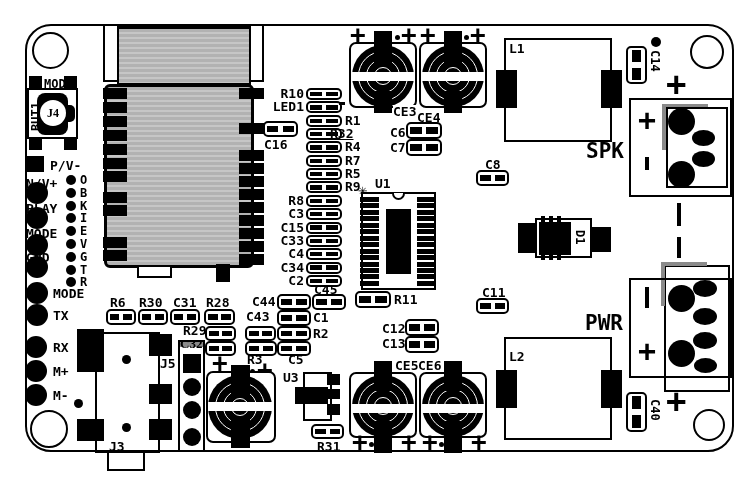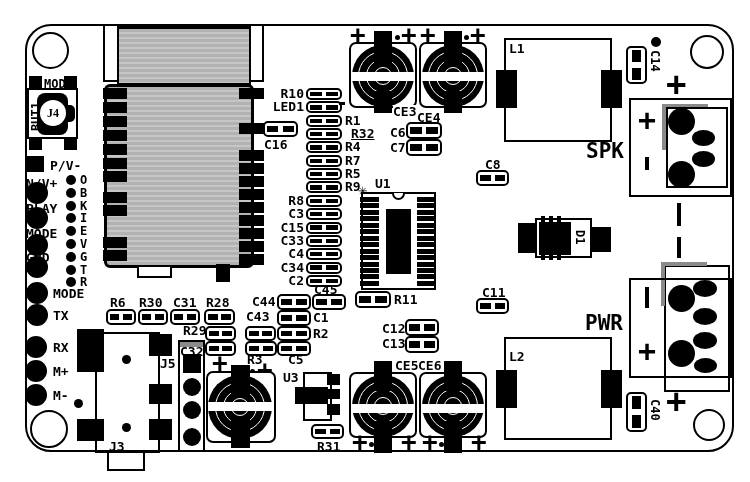--- a/index.html
+++ b/index.html
@@ -169,21 +169,21 @@
       <div class="lbl" style="left: 250px; top: 100.35px; width: 54px; text-align: right;">LED1</div>
       <div class="pp" style="left: 306px; top: 114.7px; width: 36px; height: 12px; padding: 1px 2px;">
         <i></i>
         <i></i>
       </div>
       <div class="lbl" style="left: 345px; top: 113.7px;">R1</div>
       <div class="pp" style="left: 306px; top: 128.05px; width: 36px; height: 12px; padding: 1px 2px;">
         <i></i>
         <i></i>
       </div>
-      <div class="lbl" style="left: 351px; top: 127.05px; text-decoration: underline;">R32</div>
+      <div class="lbl" style="left: 330px; top: 127.05px; text-decoration: underline;">R32</div>
       <div class="pp" style="left: 306px; top: 141.4px; width: 36px; height: 12px; padding: 1px 2px;">
         <i></i>
         <i></i>
       </div>
       <div class="lbl" style="left: 345px; top: 140.4px;">R4</div>
       <div class="pp" style="left: 306px; top: 154.75px; width: 36px; height: 12px; padding: 1px 2px;">
         <i></i>
         <i></i>
       </div>
       <div class="lbl" style="left: 345px; top: 153.75px;">R7</div>
@@ -408,21 +408,21 @@
   <div class="lbl" style="left:206px;top:296px;">R28</div>
   <div class="pp" style="left:204px;top:309px;width:31px;height:16px;">
       <i></i>
       <i></i>
     </div>
   <div class="lbl" style="left:183px;top:324px;">R29</div>
   <div class="pp" style="left:205px;top:326px;width:31px;height:15px;">
       <i></i>
       <i></i>
     </div>
-  <div class="lbl" style="left:180px;top:345px;">C32</div>
+  <div class="lbl" style="left:180px;top:337px;font-family:Liberation Serif, serif;">C32</div>
   <div class="pp" style="left:205px;top:341px;width:31px;height:15px;">
       <i></i>
       <i></i>
     </div>
   <div class="lbl" style="left:252px;top:295px;">C44</div>
   <div class="pp" style="left:277px;top:294px;width:34px;height:16px;">
       <i></i>
       <i></i>
     </div>
   <div class="pp" style="left:312px;top:294px;width:34px;height:16px;">

